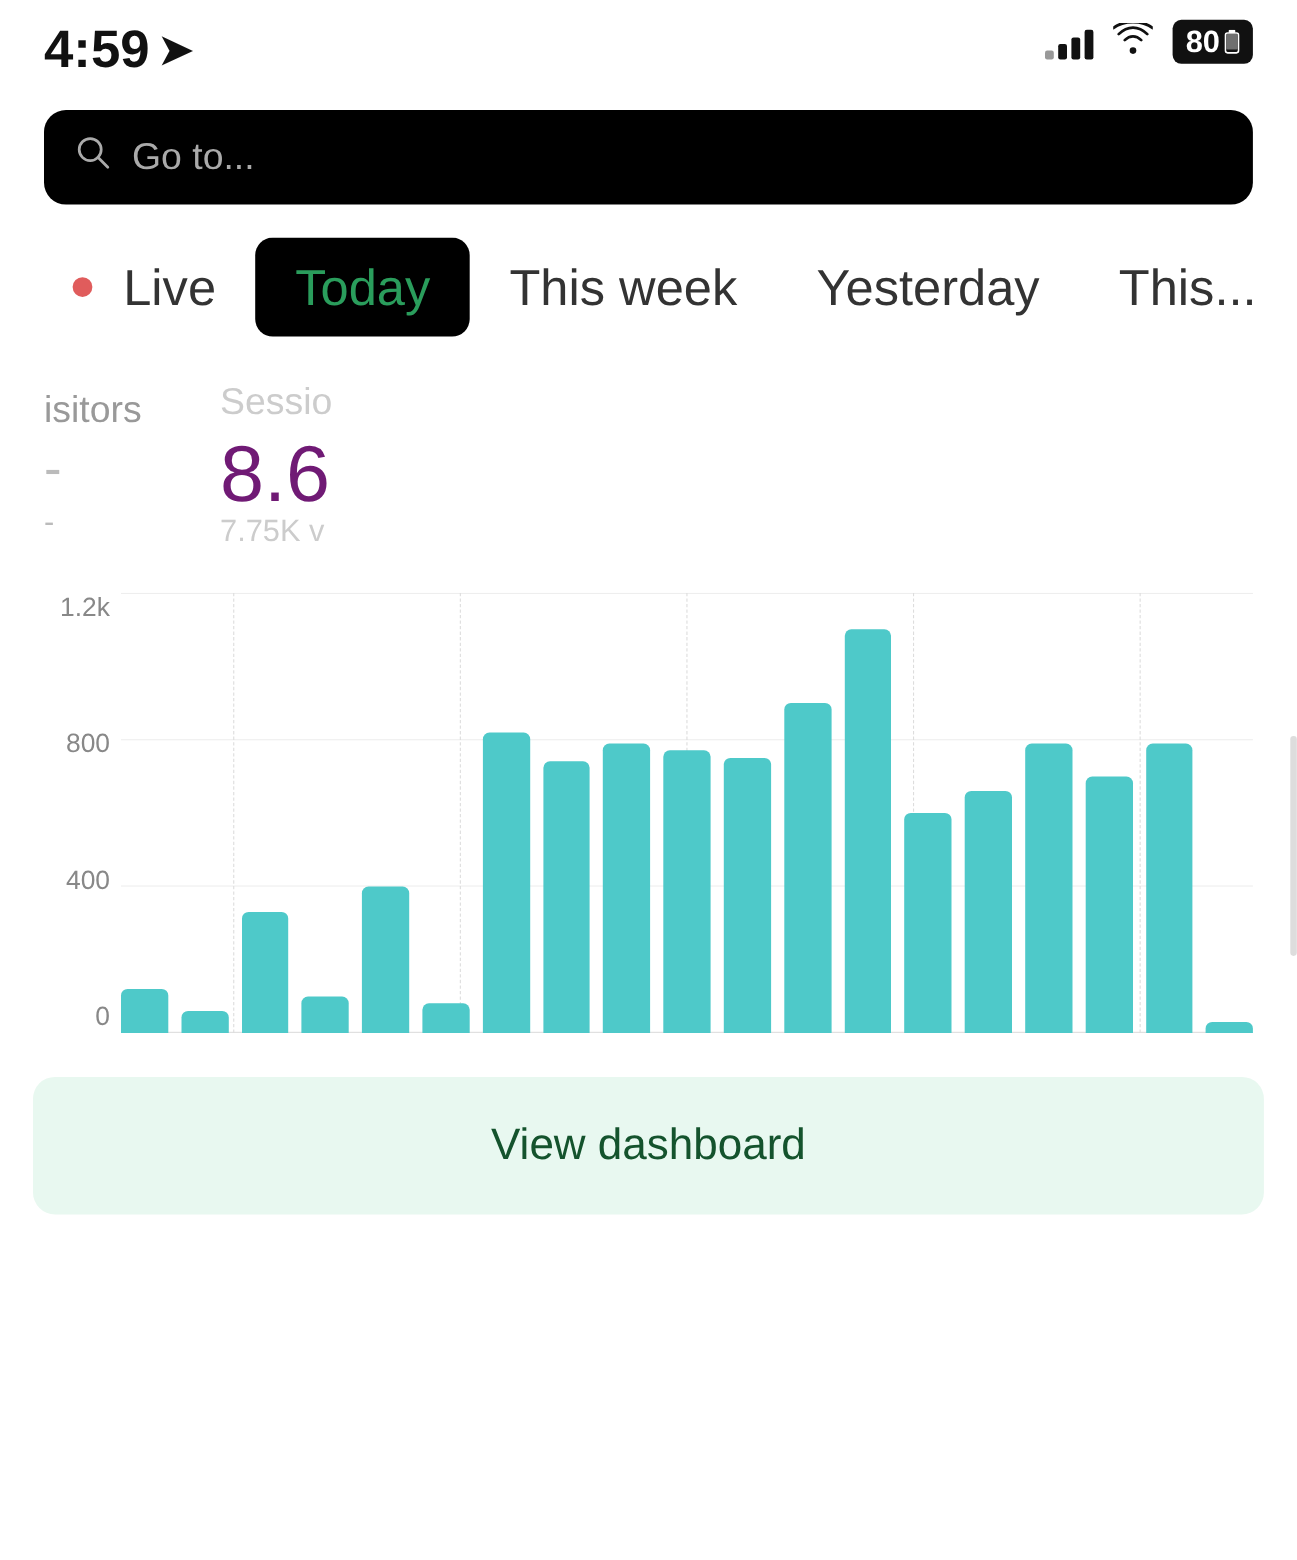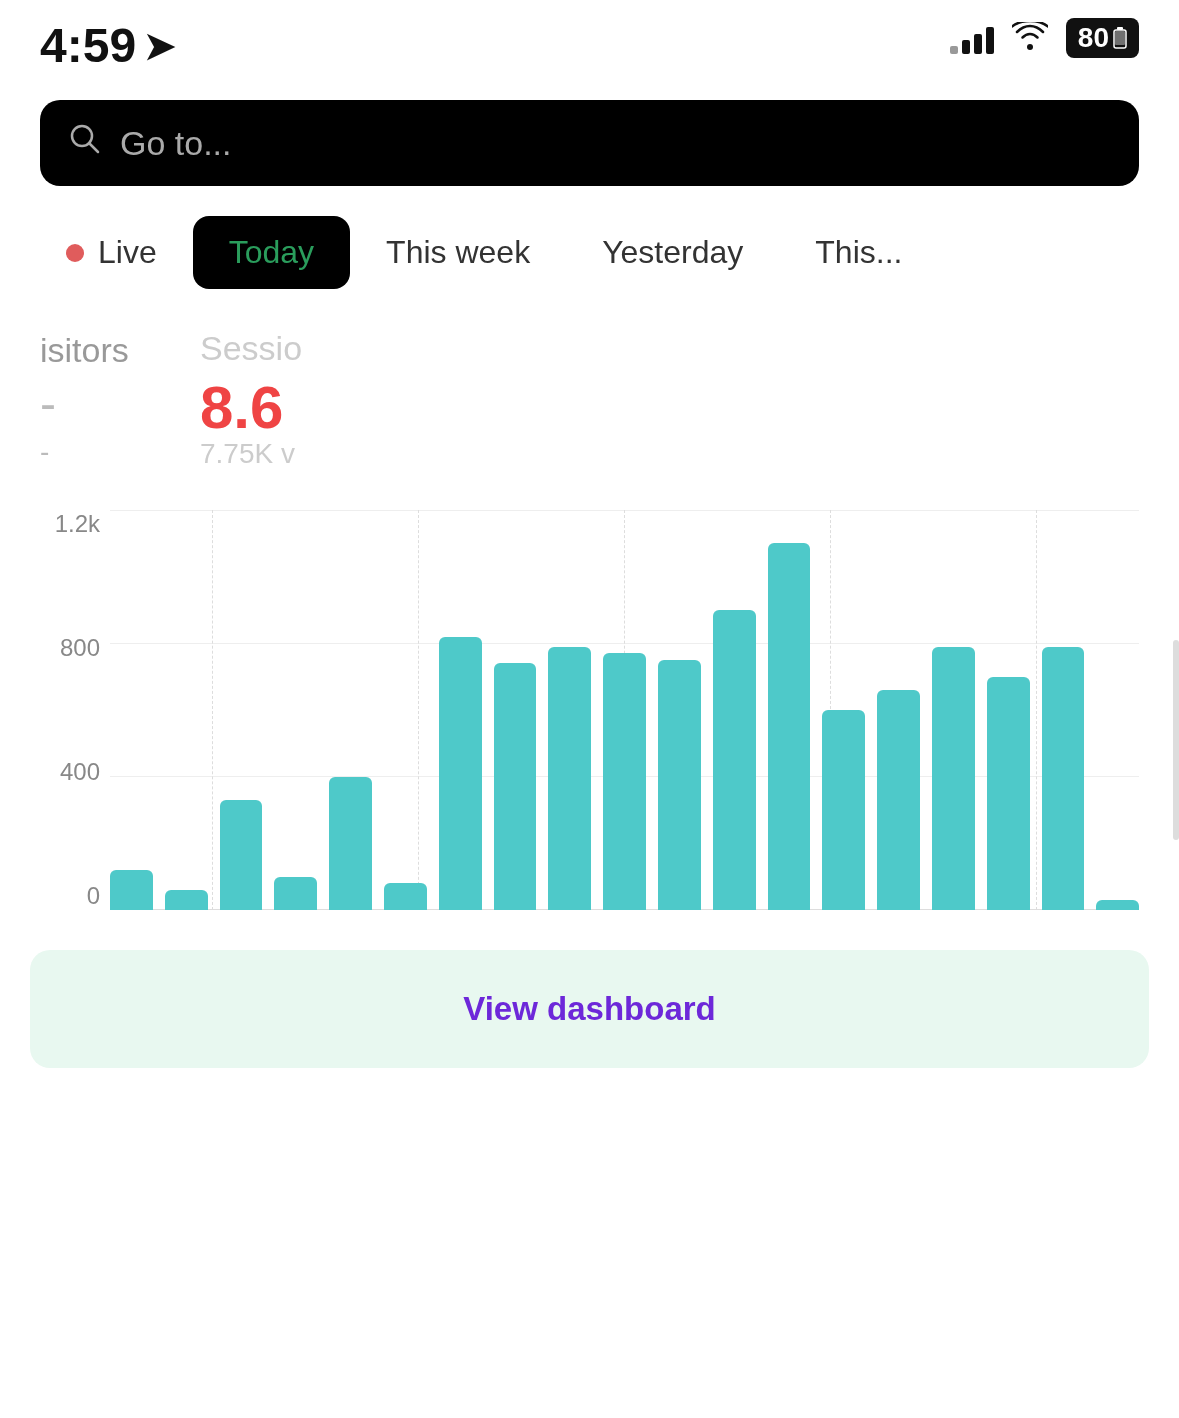--- a/index.html
+++ b/index.html
@@ -111,28 +111,28 @@
       display: flex;
       align-items: center;
       padding: 0 30px 30px 30px;
       gap: 0;
       overflow: hidden;
     }
 
     .tab-item {
       padding: 18px 36px;
       border-radius: 16px;
-      font-size: 32px;
+      font-size: 46px;
       font-weight: 500;
       color: #333;
       cursor: pointer;
       white-space: nowrap;
       display: flex;
       align-items: center;
-      gap: 14px;
+      gap: 28px;
     }
 
     .tab-item.active {
       background: #000000;
       color: #2a9d5c;
     }
 
     .tab-item.live {
       color: #333;
     }
@@ -197,23 +197,23 @@
       margin-top: 8px;
     }
 
     .stat-dash {
       font-size: 48px;
       color: #bbb;
       line-height: 1;
     }
 
     .stat-right-value {
-      font-size: 60px;
-      font-weight: 700;
-      color: #ef4444;
+      font-size: 72px;
+      font-weight: 400;
+      color: #701a75;
       line-height: 1;
     }
 
     .stat-right-sub {
       font-size: 28px;
       color: #ccc;
     }
 
     
     .chart-container {
@@ -279,23 +279,23 @@
     .view-dashboard-btn {
       margin: 40px 30px 30px 30px;
       background: #e8f8f0;
       border-radius: 20px;
       padding: 40px;
       text-align: center;
       cursor: pointer;
     }
 
     .view-dashboard-label {
-      font-size: 33px;
-      font-weight: 700;
-      color: #6d28d9;
+      font-size: 40px;
+      font-weight: 400;
+      color: #14532d;
     }
   </style>
 </head>
 <body>
 
 <div class="status-bar">
   <div class="status-time">
     <span>4:59</span>
     <span class="location-icon">➤</span>
   </div>

